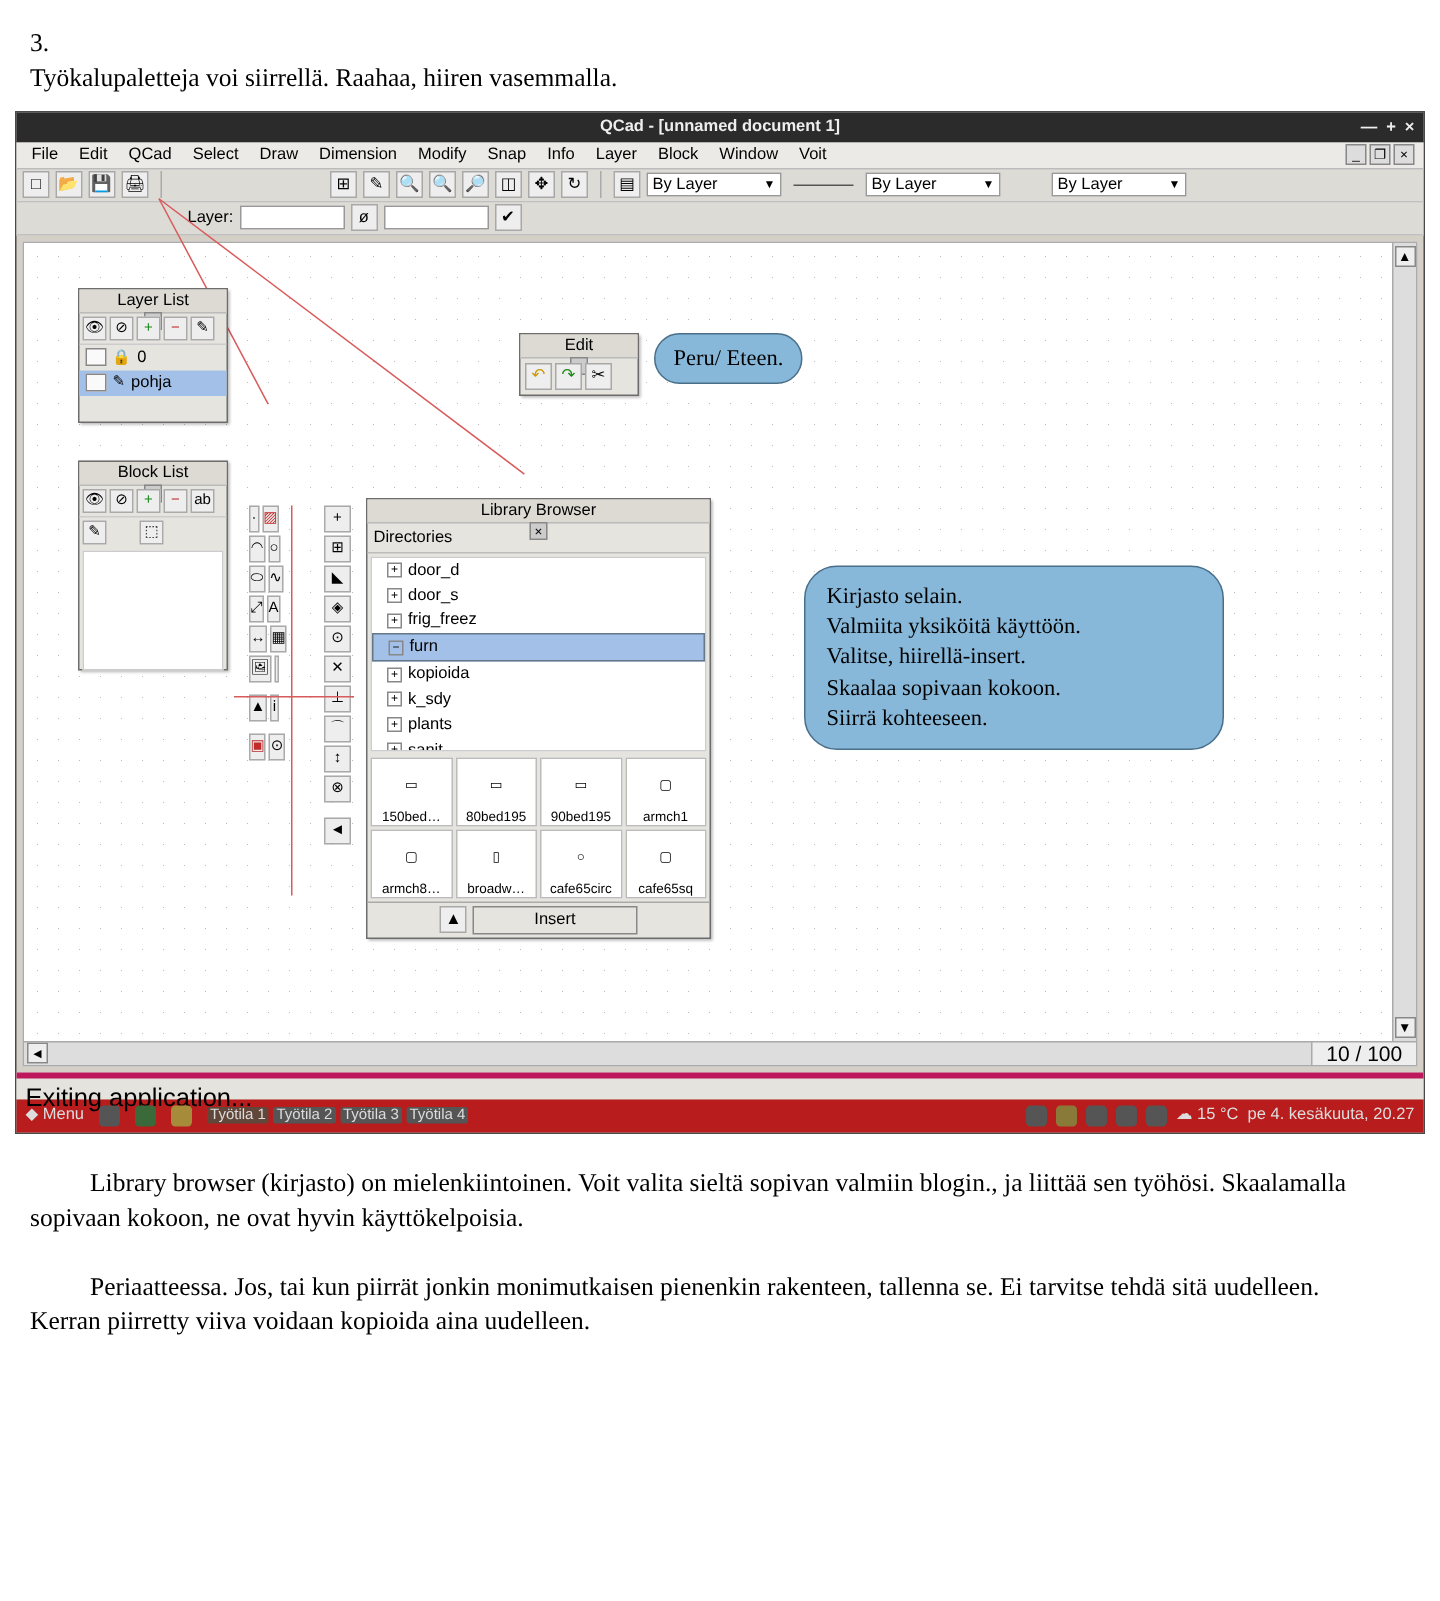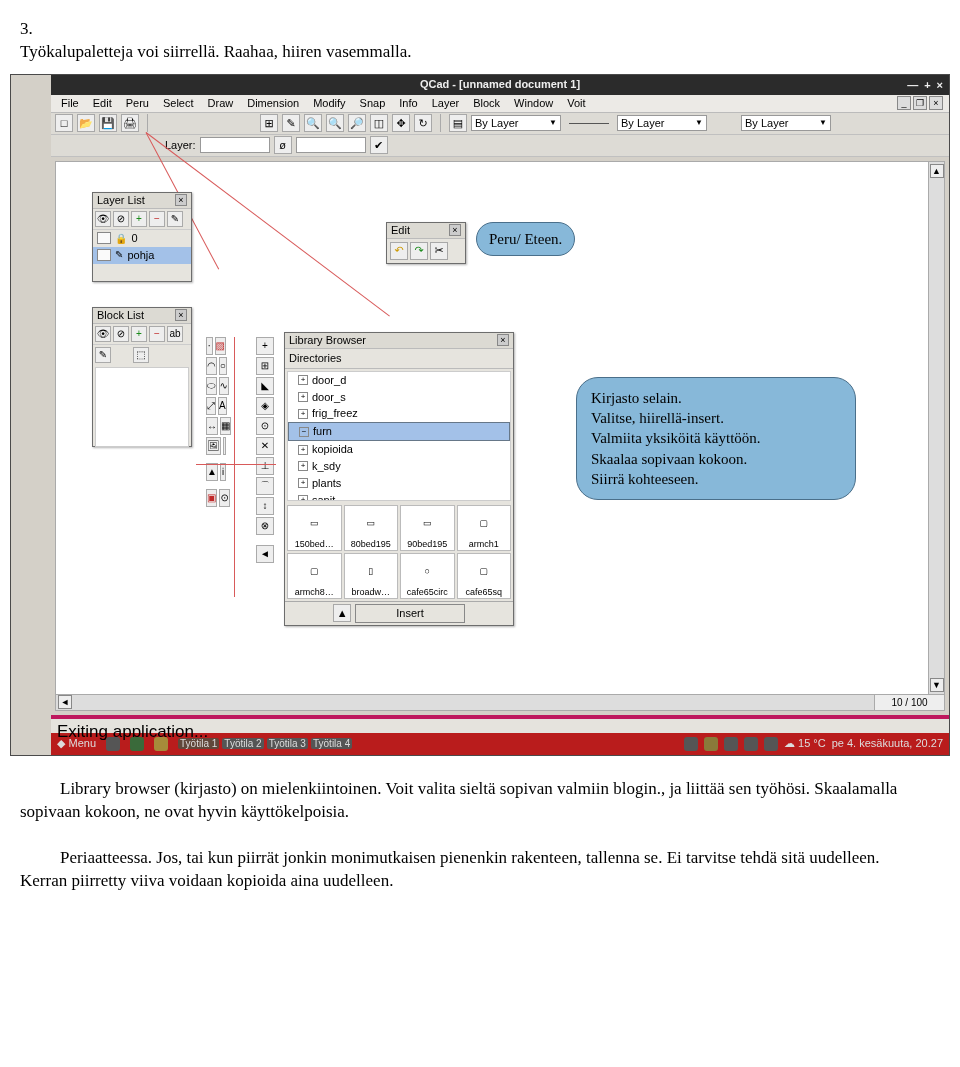--- a/index.html
+++ b/index.html
@@ -13,21 +13,20 @@
   }
   .doc-text { padding: 18px 20px 10px 20px; }
   .screenshot {
     margin: 0 10px 16px 10px;
     background: #d4d0c8;
     border: 1px solid #4a4a4a;
     position: relative;
     font-family: Arial, Helvetica, sans-serif;
     font-size: 11px;
     color: #000;
-    padding-left: 40px;
   }
   
   .titlebar {
     background: #2b2b2b;
     color: #eee;
     height: 20px;
     display: flex;
     align-items: center;
     justify-content: center;
     position: relative;
@@ -104,20 +103,21 @@
     border: 1px solid #6d6d6d;
     box-shadow: 1px 1px 2px rgba(0,0,0,0.3);
     font-size: 11px;
   }
   .panel-title {
     background: #dcdad3;
     border-bottom: 1px solid #bbb;
     height: 16px;
     display: flex; align-items: center; justify-content: space-between;
     padding: 0 4px;
+    flex-direction: column;
   }
   .panel-title .close { border: 1px solid #888; background: #ccc; width:12px; height:12px; text-align:center; line-height:10px; font-size:9px; }
   .mini-toolbar { display:flex; gap:2px; padding:2px; border-bottom:1px solid #ccc; }
   .mini-toolbar .tb { width:16px;height:16px;border:1px solid #aaa;background:#eee;text-align:center;font-size:10px;line-height:14px;}
   .layer-list .item { display:flex; align-items:center; gap:4px; padding:1px 4px; }
   .layer-list .sel { background:#a3c1e8; }
   .eye { width:14px;height:12px;border:1px solid #888;background:#fafafa;display:inline-block; }
   .pencil { font-size:10px; }
 
   .vert-toolbar {
@@ -150,21 +150,21 @@
   }
   .pointer-line {
     position: absolute;
     background: #d85a5a;
     height: 1px;
     transform-origin: left center;
   }
   .scrollbar-h { position:absolute; bottom:0; left:0; right:18px; height:16px; border-top:1px solid #aaa; background:#ddd; display:flex; align-items:center; justify-content:space-between; padding:0 2px;}
   .scrollbar-h .arrow { width:14px;height:14px;border:1px solid #888;background:#eee; text-align:center;font-size:9px;line-height:12px;}
   .scrollbar-v { position:absolute; top:0; right:0; bottom:16px; width:16px; border-left:1px solid #aaa; background:#ddd; display:flex; flex-direction:column; align-items:center; justify-content:space-between; padding:2px 0;}
-  .scroll-corner { position:absolute; bottom:0; right:0; width:70px; height:16px; background:#eee; border-top:1px solid #aaa; border-left:1px solid #aaa; text-align:center; font-size:10px; line-height:15px;}
+  .scroll-corner { position:absolute; bottom:0; right:0; width:70px; height:16px; background:#eee; border-top:1px solid #aaa; border-left:1px solid #aaa; text-align:center; font-size:14px; line-height:15px;}
   
   .statusbar {
     background: #e5e3dd; border-top:4px solid #be185d; height:18px; font-size:17px; padding:2px 6px;
   }
   
   .taskbar {
     background: #b91c1c; height: 22px; display:flex; align-items:center; color:#ddd; font-size:11px;
     padding:0 6px; justify-content:space-between;
   }
   .taskbar .left, .taskbar .right { display:flex; align-items:center; gap:10px; }
@@ -187,21 +187,21 @@
     <div class="winbtns">
       <span>—</span>
       <span>+</span>
       <span>×</span>
     </div>
   </div>
 
   <div class="menubar">
     <span class="menuitem">File</span>
     <span class="menuitem">Edit</span>
-    <span class="menuitem">Peru</span>
+    <span class="menuitem">QCad</span>
     <span class="menuitem">Select</span>
     <span class="menuitem">Draw</span>
     <span class="menuitem">Dimension</span>
     <span class="menuitem">Modify</span>
     <span class="menuitem">Snap</span>
     <span class="menuitem">Info</span>
     <span class="menuitem">Layer</span>
     <span class="menuitem">Block</span>
     <span class="menuitem">Window</span>
     <span class="menuitem">Voit</span>
@@ -424,22 +424,22 @@
         <div class="thumb"><div class="pic">▢</div><span>cafe65sq</span></div>
       </div>
       <div class="lib-footer">
         <span class="tbtn">▲</span>
         <span style="border:1px solid #888; padding:1px 40px;">Insert</span>
       </div>
     </div>
 
     <div class="bubble" style="left:520px; top:215px; width:280px;">
       <div>Kirjasto selain.</div>
+      <div>Valmiita yksiköitä käyttöön.</div>
       <div>Valitse, hiirellä-insert.</div>
-      <div>Valmiita yksiköitä käyttöön.</div>
       <div>Skaalaa sopivaan kokoon.</div>
       <div>Siirrä kohteeseen.</div>
     </div>
 
     <div class="scrollbar-v">
       <span class="arrow" style="width:14px;height:14px;border:1px solid #888;background:#eee;text-align:center;font-size:9px;line-height:12px;">▲</span>
       <span class="arrow" style="width:14px;height:14px;border:1px solid #888;background:#eee;text-align:center;font-size:9px;line-height:12px;">▼</span>
     </div>
     <div class="scrollbar-h">
       <span class="arrow">◄</span>

